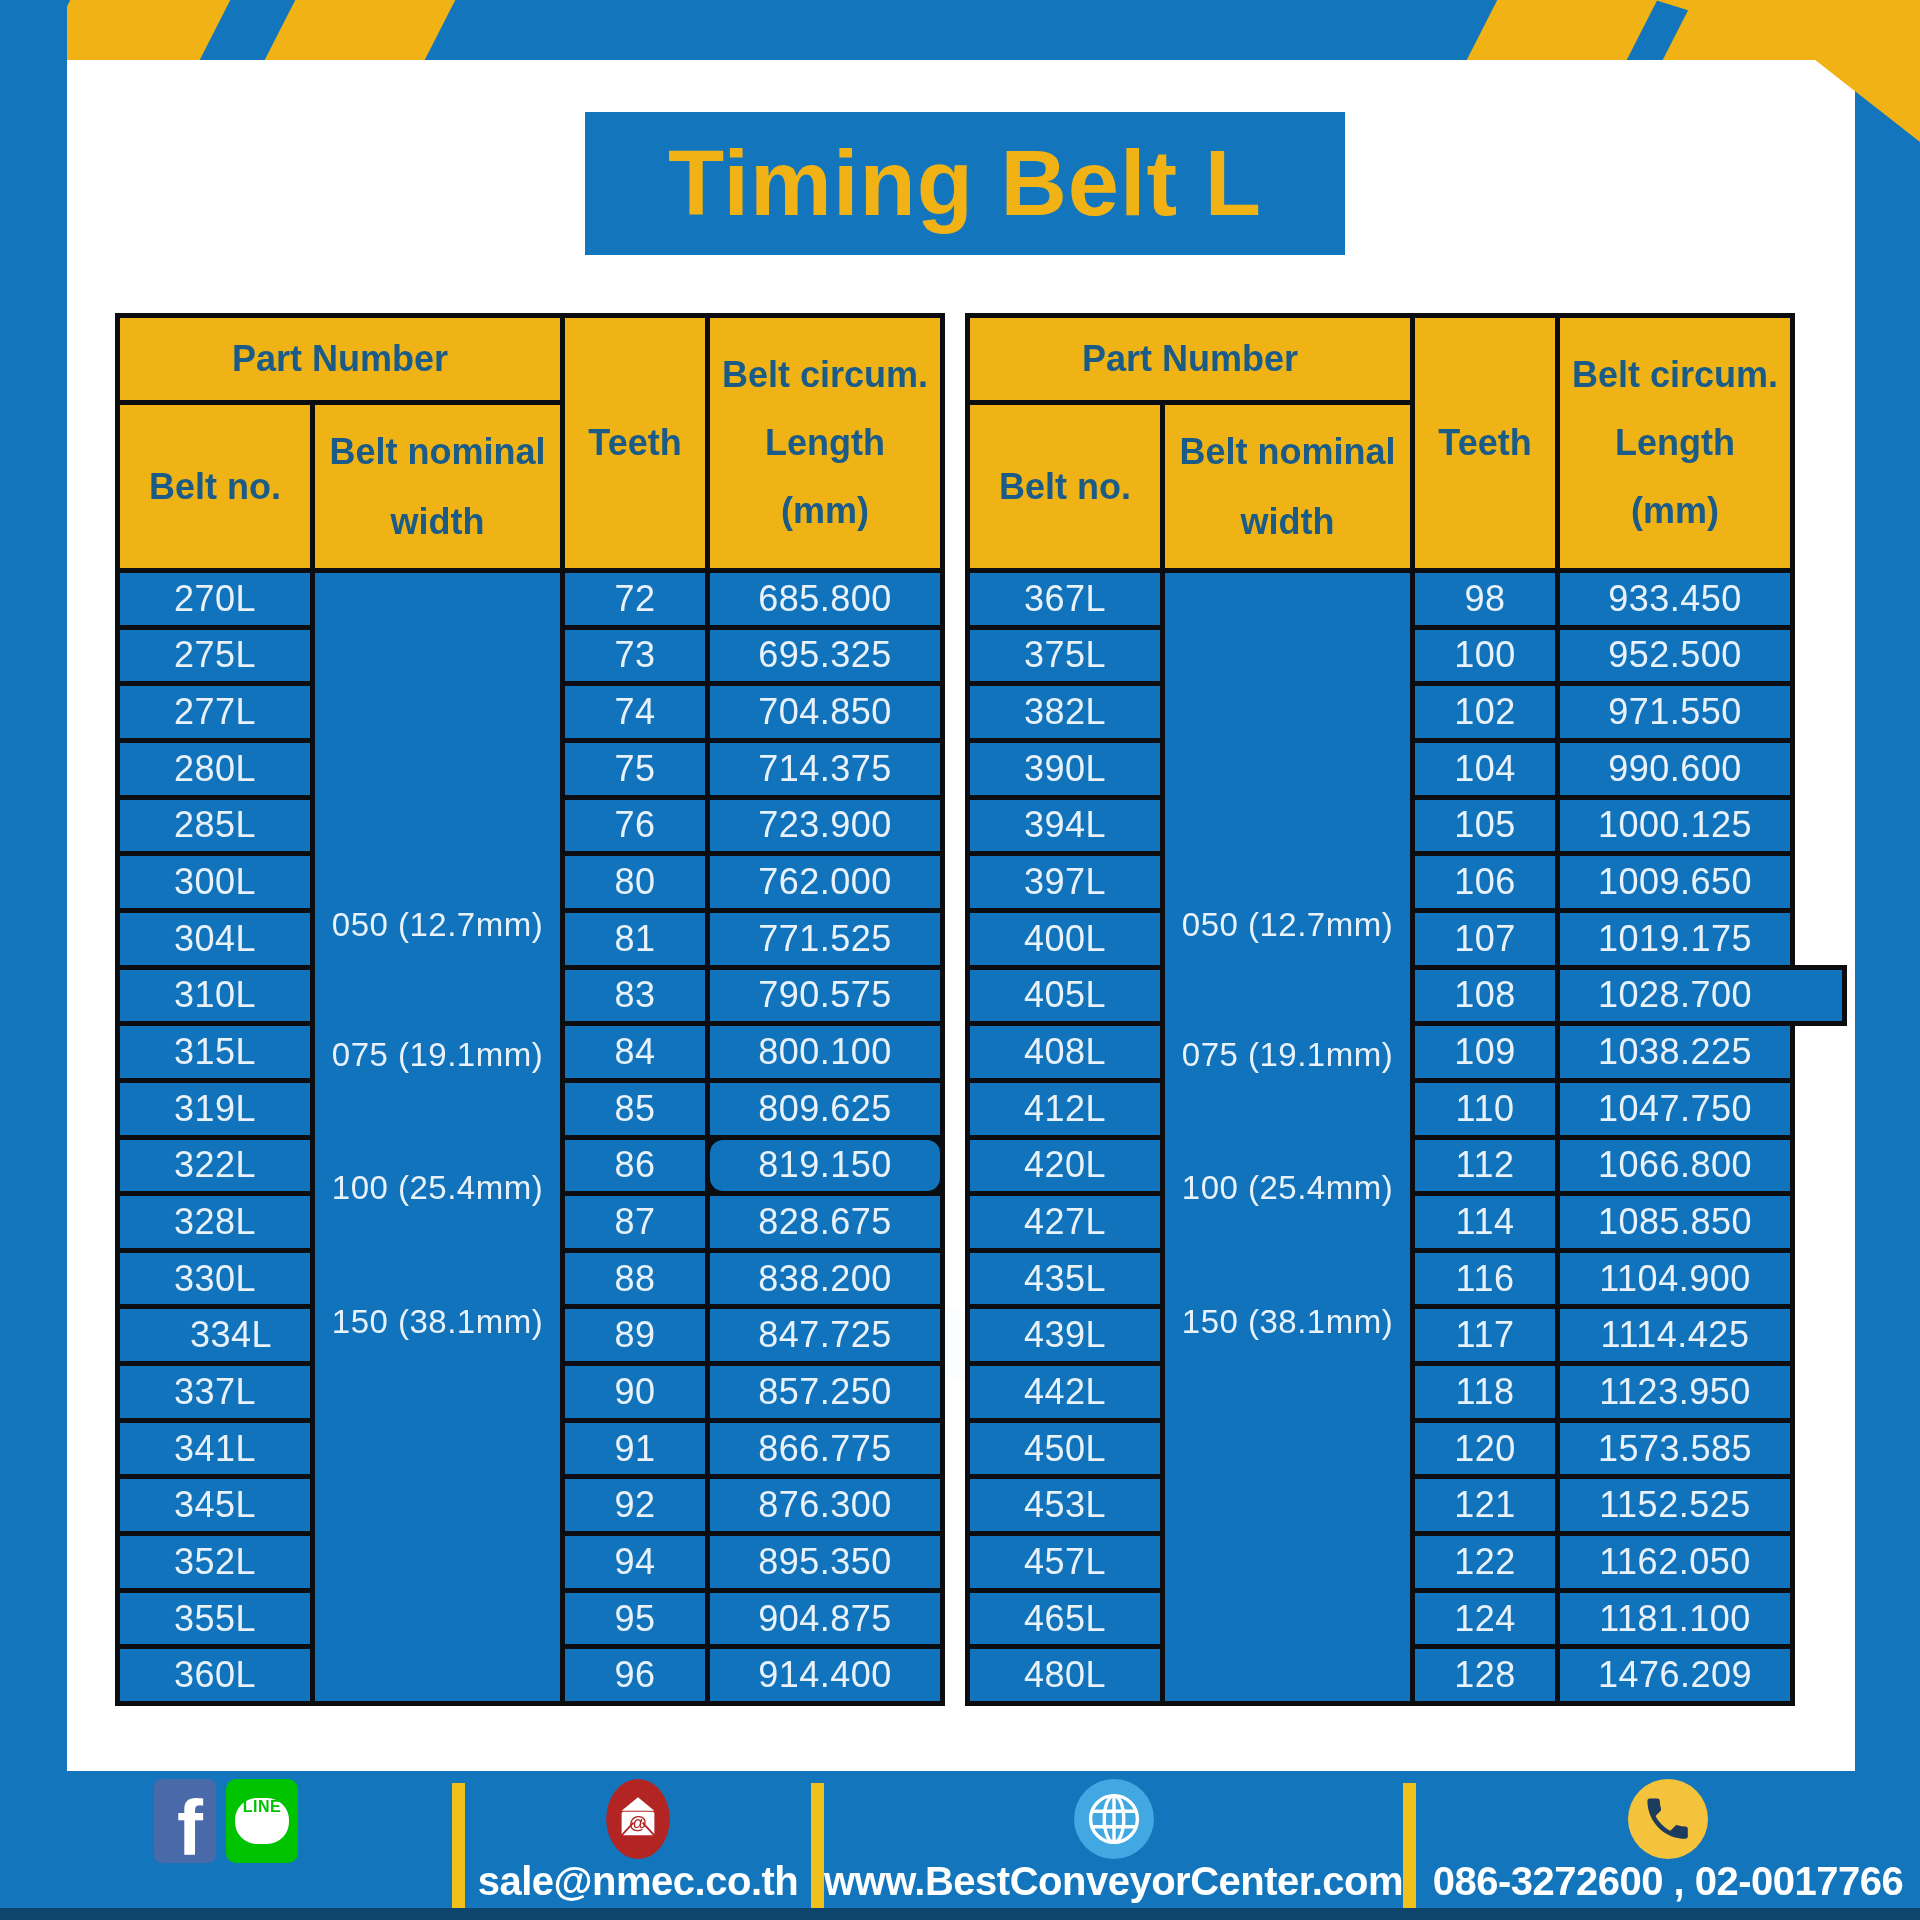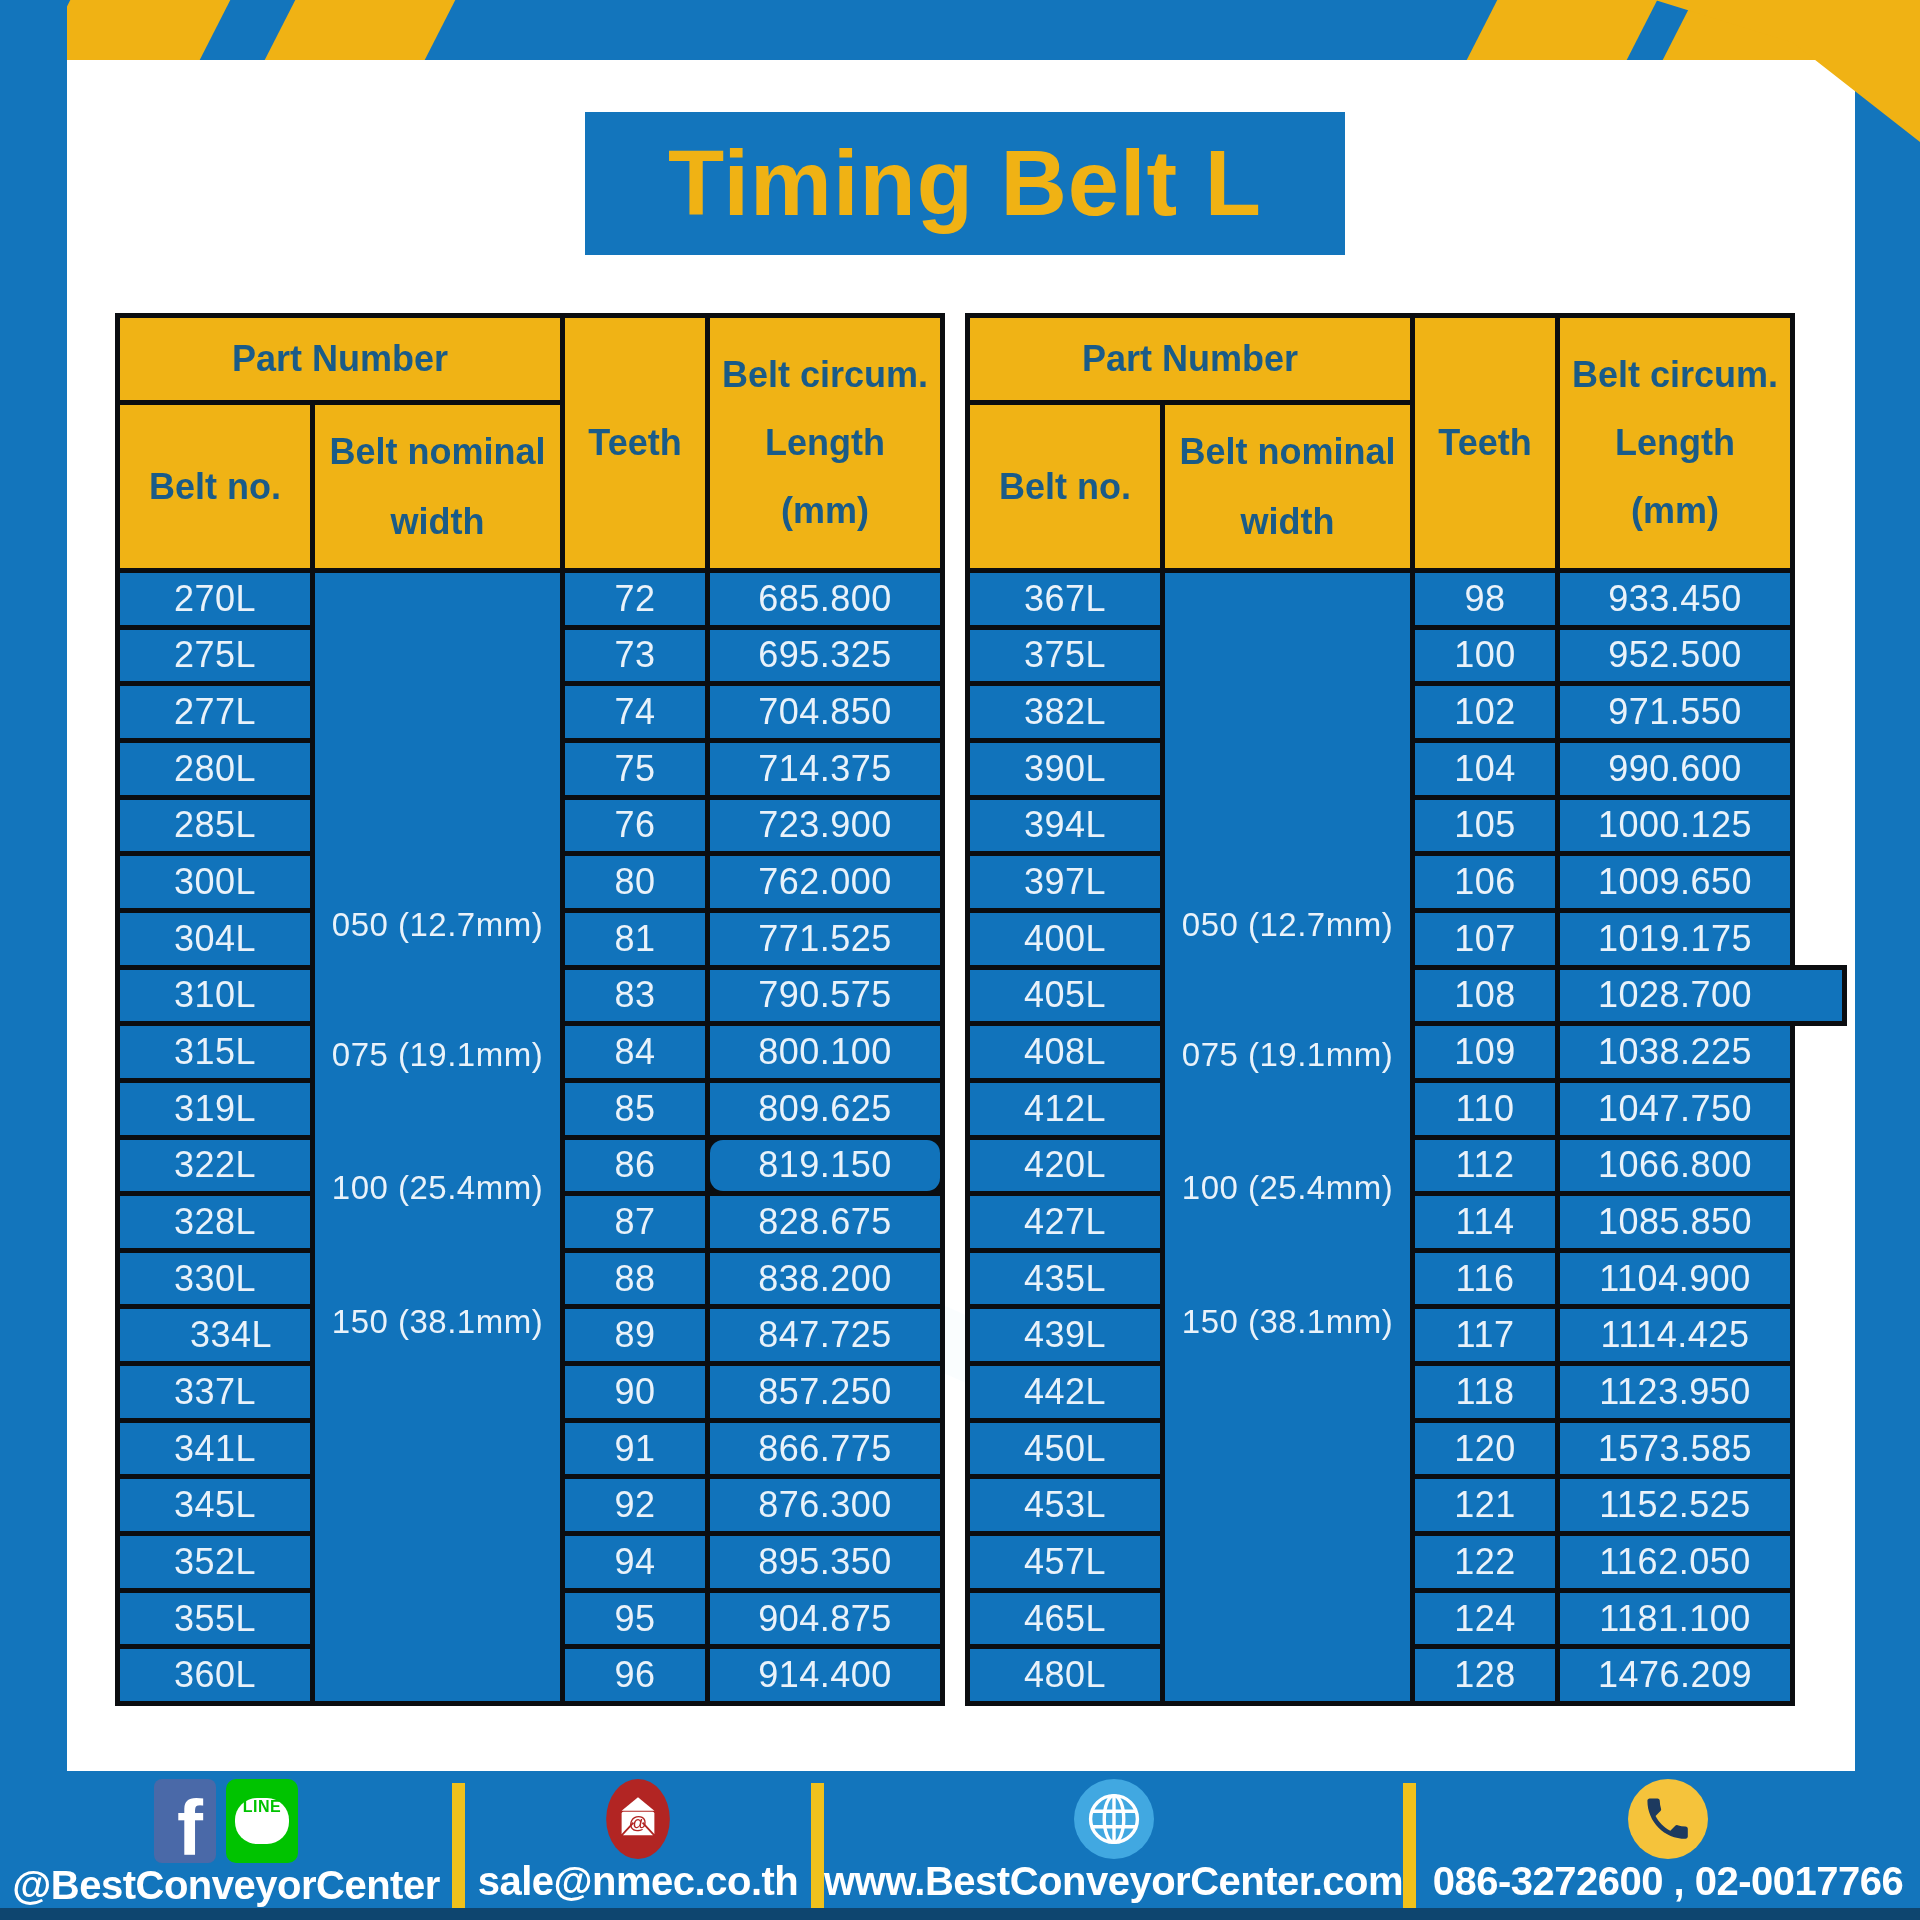--- a/index.html
+++ b/index.html
@@ -252,21 +252,20 @@
       <div class="icon-row">
         <div class="icon-fb">
           <span>f</span>
         </div>
         <div class="icon-line">
           <div class="line-bubble">
             <span>LINE</span>
           </div>
         </div>
       </div>
-      <div class="f-label">@BestConveyorCenter</div>
     </div>
 
     <div class="f-bar" style="left:452px"></div>
 
     <div class="f-sec" style="left:465px;width:346px">
       <svg width="70" height="86" viewBox="0 0 70 88">
         <ellipse cx="35" cy="44" rx="35" ry="44" fill="#B22523"></ellipse>
         <path d="M17 35 L35 20 L53 35 Z" fill="#ffffff"></path>
         <rect x="17" y="36" width="36" height="26" rx="2" fill="#ffffff"></rect>
         <path d="M17 62 L30 48 M53 62 L40 48" stroke="#B22523" stroke-width="2" fill="none"></path>

